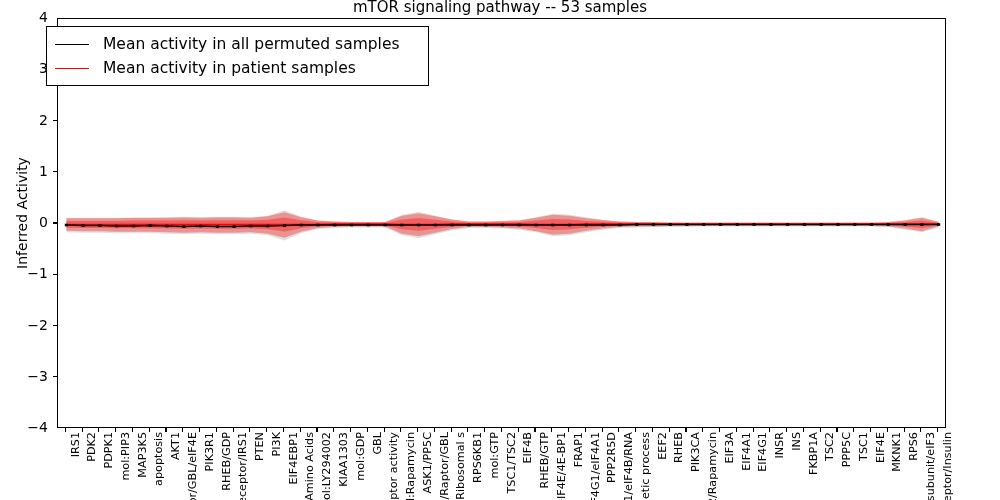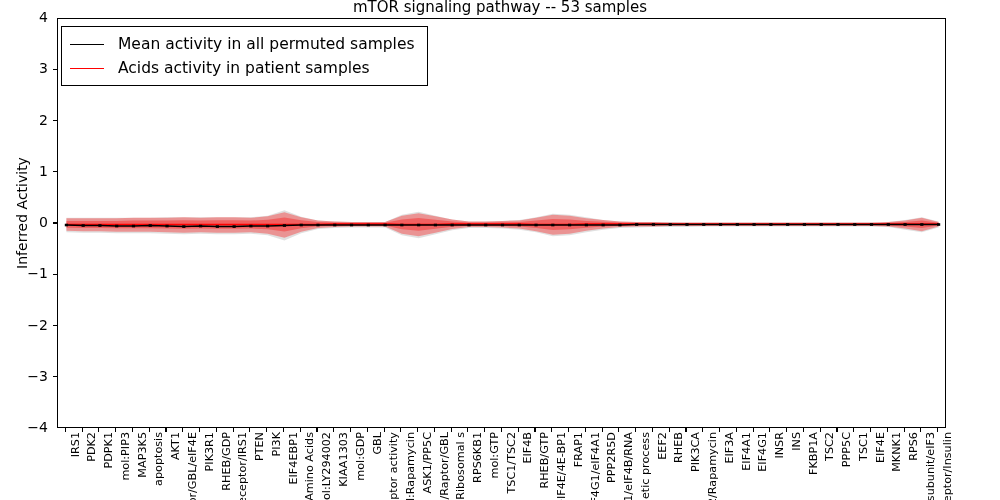--- a/index.html
+++ b/index.html
@@ -46,23 +46,23 @@
   .xtick-label{
     position:absolute;top:432px;
     font-size:11.2px;color:#000;white-space:nowrap;
     transform-origin:left top;
     transform:rotate(-90deg) translateX(-100%);
     line-height:11px;
   }
 
   
   .legend{
-    position:absolute;left:61px;top:26px;
+    position:absolute;left:46px;top:26px;
     border:1.2px solid #000;background:#fff;
-    padding:5px 12px 5px 8px;
+    padding:5px 28px 5px 8px;
     box-sizing:border-box;z-index:40;
   }
   .legend-row{display:flex;align-items:center;height:24px;}
   .legend-swatch{width:34px;height:0;border-top:1.6px solid #000;margin-right:14px;}
   .legend-swatch.red{border-top-color:#ff0000;}
   .legend-text{font-size:15.5px;color:#000;white-space:nowrap;}
 
   
   svg.data-layer{position:absolute;left:0;top:0;width:889px;height:410px;display:block;}
 </style>
@@ -265,17 +265,17 @@
       <div class="xtick-label" style="left: 941.813px;">Insulin Receptor/Insulin</div>
     </div>
 
   <div class="legend">
     <div class="legend-row">
       <span class="legend-swatch"></span>
       <span class="legend-text">Mean activity in all permuted samples</span>
     </div>
     <div class="legend-row">
       <span class="legend-swatch red"></span>
-      <span class="legend-text">Acids activity in patient samples</span>
+      <span class="legend-text">Mean activity in patient samples</span>
     </div>
   </div>
 
 </div>
 
 </body></html>

